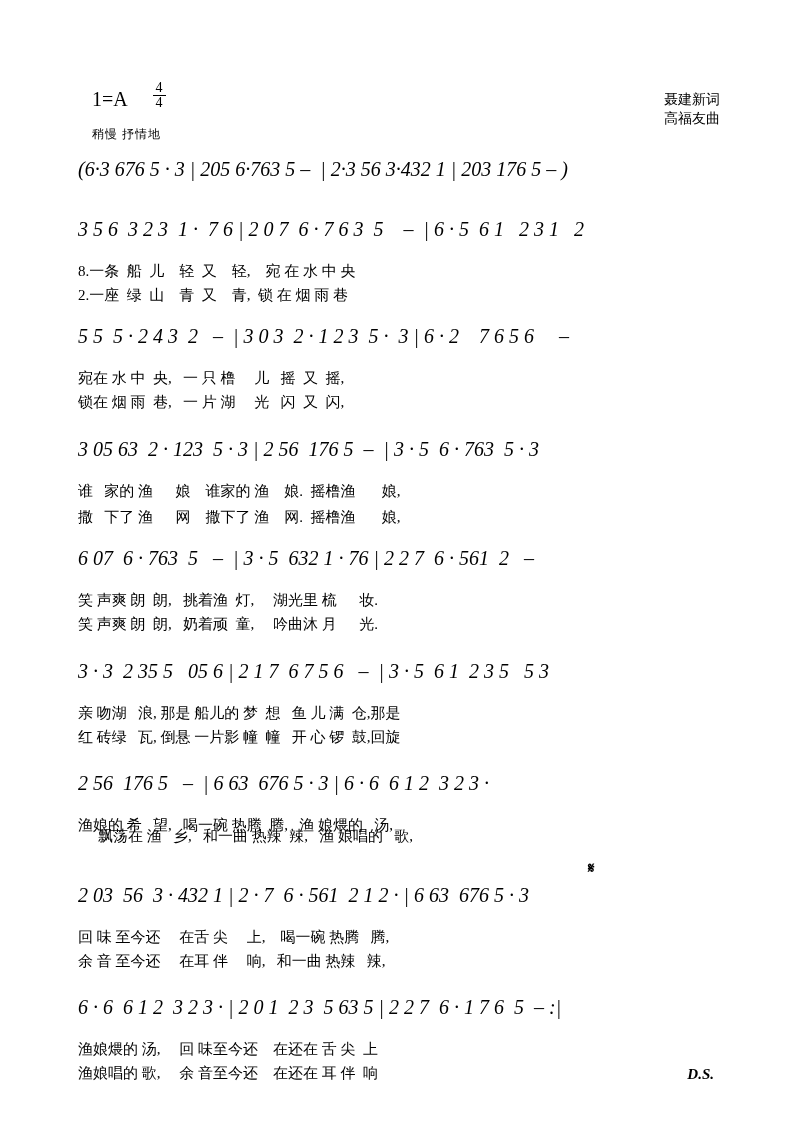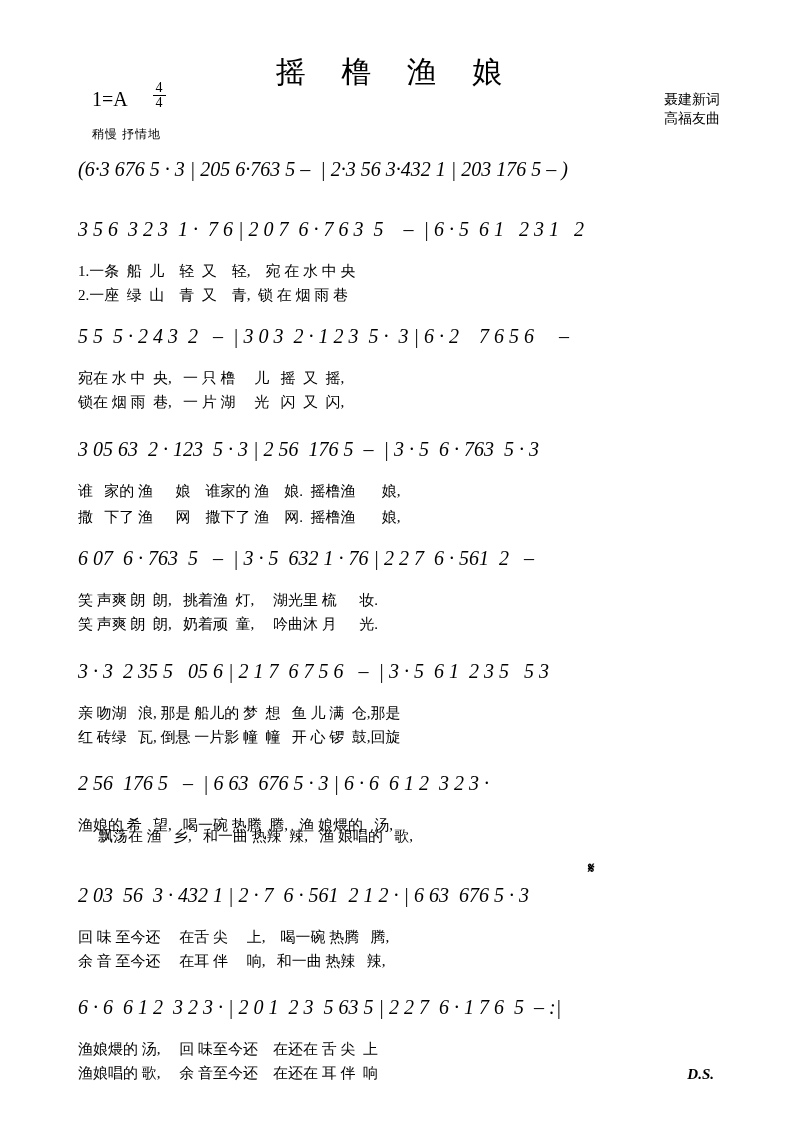--- a/index.html
+++ b/index.html
@@ -63,42 +63,41 @@
   .segno{
     position:absolute;left:588px;top:860px;font-size:15px;font-weight:bold;
   }
   
 </style>
 </head>
 <body>
 
 <div class="page">
 
-  <div class="title">摇 橹 渔 娘</div>
 
   <div class="keysig">1=A</div>
   <div class="meter">
     <span class="num">4</span>
     <span style="display:block;width:13px;height:1px;background:#000;margin:1px auto;"></span>
     <span class="den">4</span>
   </div>
   <div class="tempo">稍慢  抒情地</div>
 
   <div class="credits">
     <div>聂建新词</div>
     <div>高福友曲</div>
   </div>
 
   <div class="system" style="top:158px;">
     <div class="notes" style="top:0;">(6·3 676 5 · 3 | 205 6·763 5 –  | 2·3 56 3·432 1 | 203 176 5 – )</div>
   </div>
 
   <div class="system" style="top:218px;">
     <div class="notes" style="top:0;">3 5 6  3 2 3  1 ·  7 6 | 2 0 7  6 · 7 6 3  5    –  | 6 · 5  6 1   2 3 1   2</div>
-    <div class="lyrics" style="top:44px;">1.一条  船  儿    轻  又    轻,    宛 在 水 中 央</div>
+    <div class="lyrics" style="top:44px;">8.一条  船  儿    轻  又    轻,    宛 在 水 中 央</div>
     <div class="lyrics lyr2" style="top:66px;">2.一座  绿  山    青  又    青,  锁 在 烟 雨 巷</div>
   </div>
 
   <div class="system" style="top:325px;">
     <div class="notes" style="top:0;">5 5  5 · 2 4 3  2   –  | 3 0 3  2 · 1 2 3  5 ·  3 | 6 · 2    7 6 5 6     –</div>
     <div class="lyrics" style="top:44px;">宛在 水 中  央,   一 只 橹     儿   摇  又  摇,</div>
     <div class="lyrics lyr2" style="top:66px;">锁在 烟 雨  巷,   一 片 湖     光   闪  又  闪,</div>
   </div>
 
   <div class="system" style="top:438px;">

